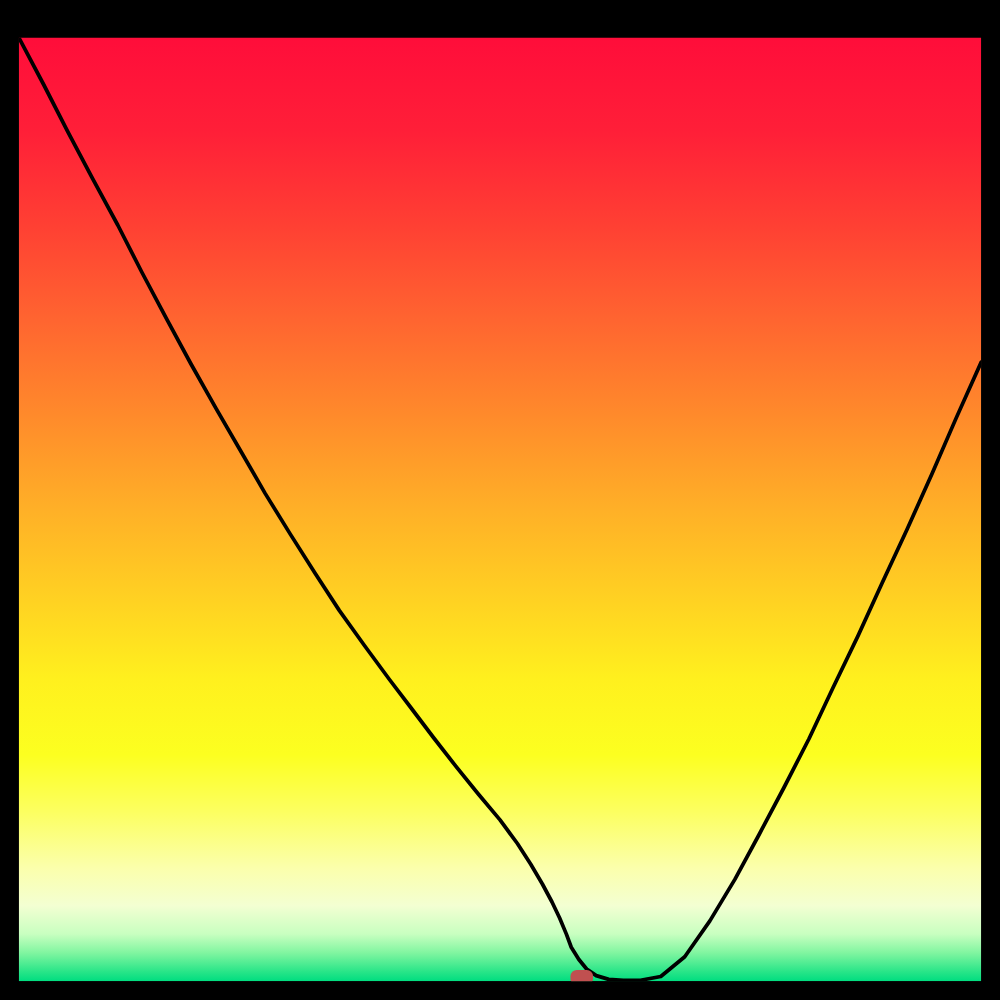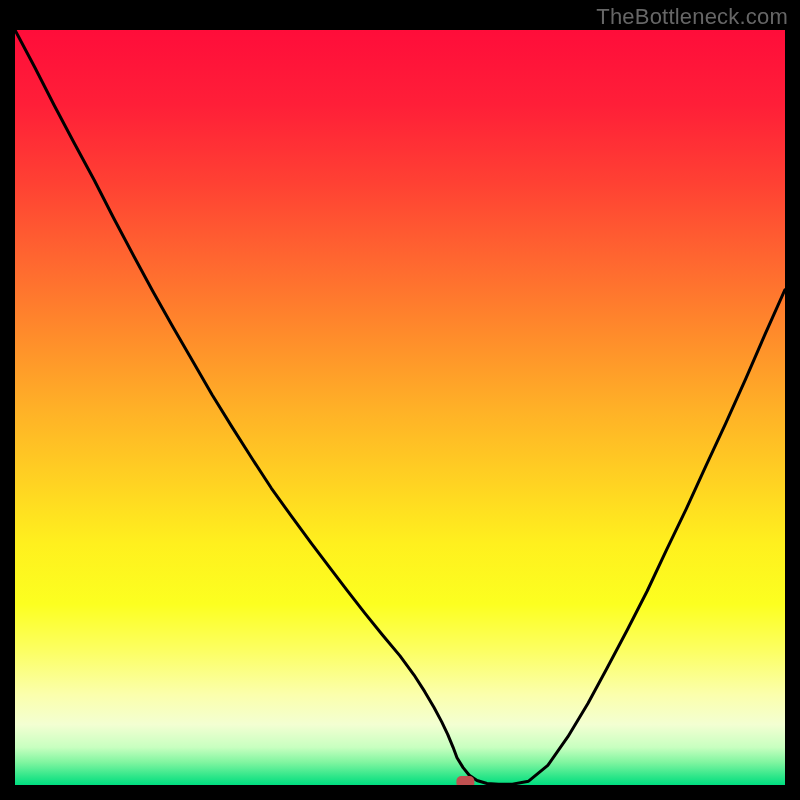--- a/index.html
+++ b/index.html
@@ -35,21 +35,20 @@
     height: 755px;
     z-index: 5;
   }
   svg { display: block; }
 </style>
 </head>
 <body>
 
 <div class="frame">
 
-  <div class="watermark">TheBottleneck.com</div>
 
   <div class="plot-wrap">
     <svg id="chart-svg" width="770" height="755" viewBox="0 0 770 755">
       <defs>
         <linearGradient id="bg-grad" x1="0" y1="0" x2="0" y2="1">
             <stop offset="0.00%" stop-color="#ff0d3a"></stop>
             <stop offset="10.00%" stop-color="#ff1f38"></stop>
             <stop offset="20.00%" stop-color="#ff4033"></stop>
             <stop offset="30.00%" stop-color="#ff6530"></stop>
             <stop offset="40.00%" stop-color="#ff8a2b"></stop>

